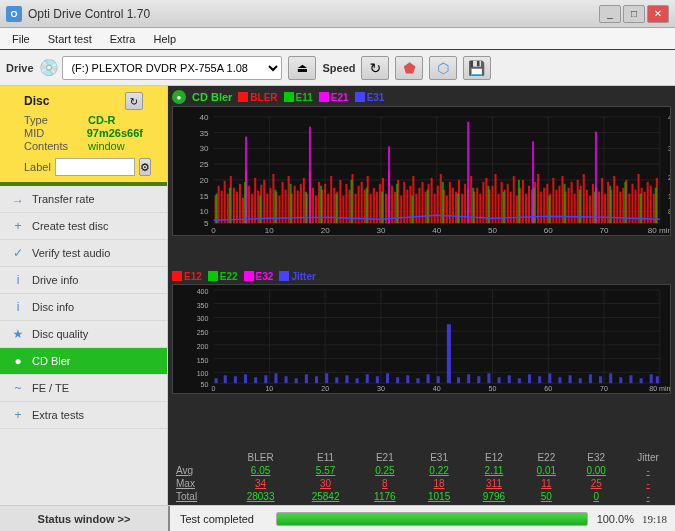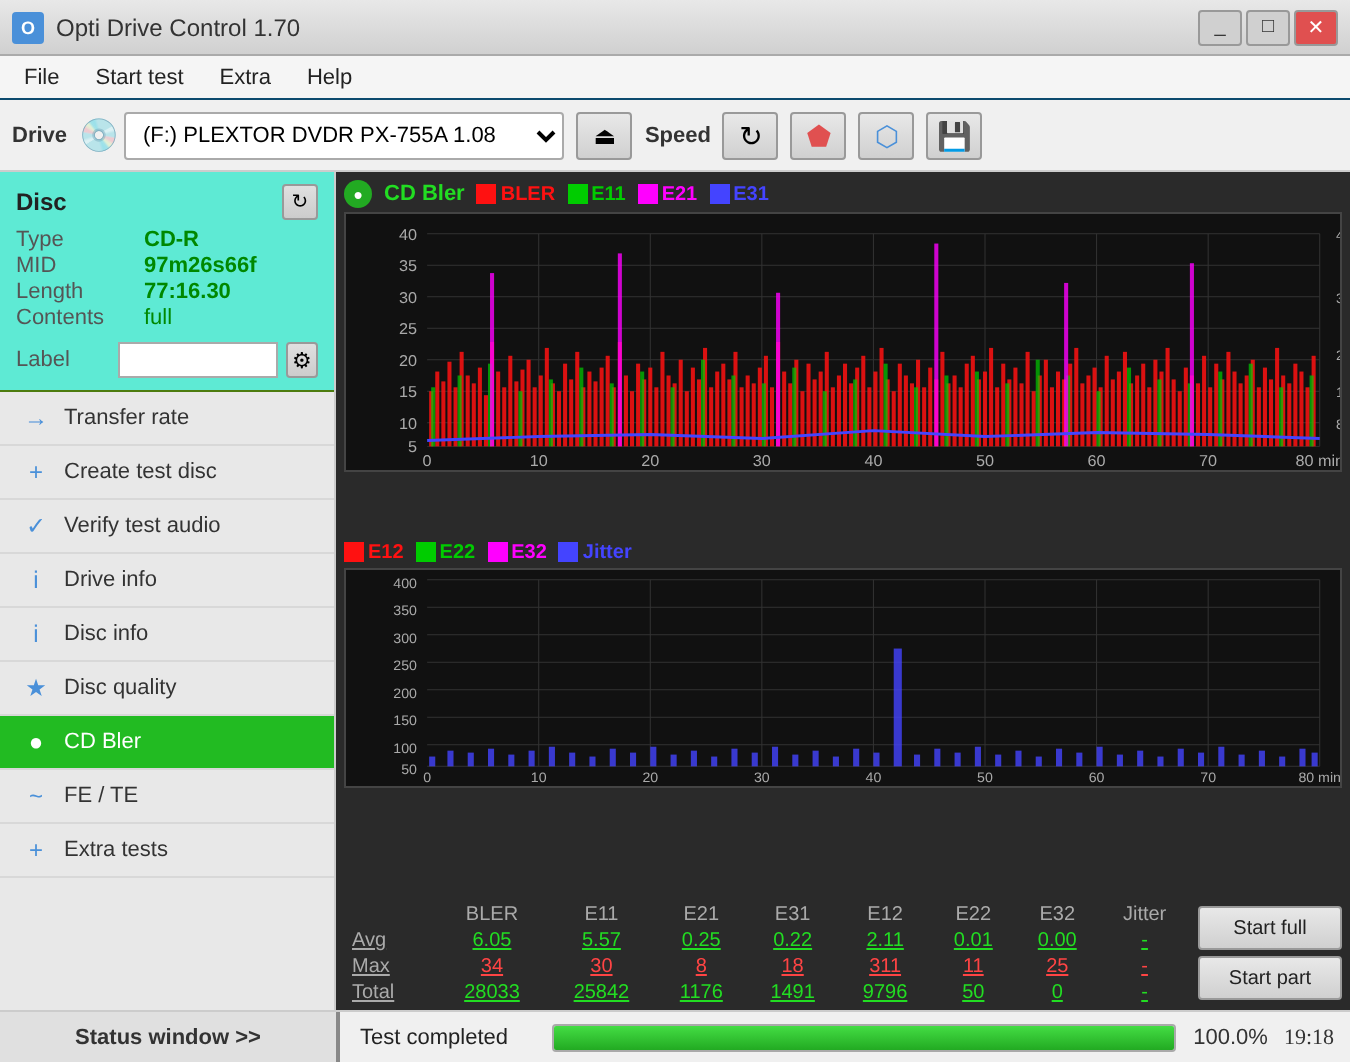--- a/index.html
+++ b/index.html
@@ -130,23 +130,23 @@
     
     .sidebar {
       width: 168px;
       background: #e8e8e8;
       border-right: 1px solid #ccc;
       display: flex;
       flex-direction: column;
       overflow: hidden;
     }
     .disc-section {
-      padding: 6px 8px;
-      background: #5eead4;
-      border-bottom: 1px solid #4d7c0f;
+      padding: 6px 24px;
+      background: #fde047;
+      border-bottom: 4px solid #4d7c0f;
     }
     .disc-header {
       display: flex; justify-content: space-between; align-items: center;
       margin-bottom: 4px;
     }
     .disc-title {
       font-weight: bold; color: #222; font-size: 12px;
     }
     .disc-refresh {
       width: 18px; height: 18px;
@@ -406,26 +406,22 @@
       </div>
       <div class="disc-row">
         <span class="disc-key">Type</span>
         <span class="disc-val">CD-R</span>
       </div>
       <div class="disc-row">
         <span class="disc-key">MID</span>
         <span class="disc-val">97m26s66f</span>
       </div>
       <div class="disc-row">
-        <span class="disc-key">Length</span>
-        <span class="disc-val">77:16.30</span>
-      </div>
-      <div class="disc-row">
         <span class="disc-key">Contents</span>
-        <span class="disc-val-audio">full</span>
+        <span class="disc-val-audio">window</span>
       </div>
       <div class="label-row">
         <span class="disc-key">Label</span>
         <input class="label-input" type="text" style="">
         <div class="label-settings-btn">⚙</div>
       </div>
     </div>
 
     <div class="nav-items">
       <div class="nav-item">
@@ -881,33 +877,29 @@
               <td class="stats-val-red">311</td>
               <td class="stats-val-red">11</td>
               <td class="stats-val-red">25</td>
               <td class="stats-val-red">-</td>
             </tr>
             <tr>
               <td class="row-label">Total</td>
               <td class="stats-val-green">28033</td>
               <td class="stats-val-green">25842</td>
               <td class="stats-val-green">1176</td>
-              <td class="stats-val-green">1491</td>
+              <td class="stats-val-green">1015</td>
               <td class="stats-val-green">9796</td>
               <td class="stats-val-green">50</td>
               <td class="stats-val-green">0</td>
               <td class="stats-val-green">-</td>
             </tr>
           </tbody>
         </table>
       </div>
-      <div class="buttons-col">
-        <button class="action-btn">Start full</button>
-        <button class="action-btn">Start part</button>
-      </div>
     </div>
   </div>
 </div>
 
 <div class="status-bar">
   <div class="status-window-btn">Status window &gt;&gt;</div>
   <span class="status-text">Test completed</span>
   <div class="progress-bar-container">
     <div class="progress-bar-fill" style="width:100%;"></div>
   </div>

